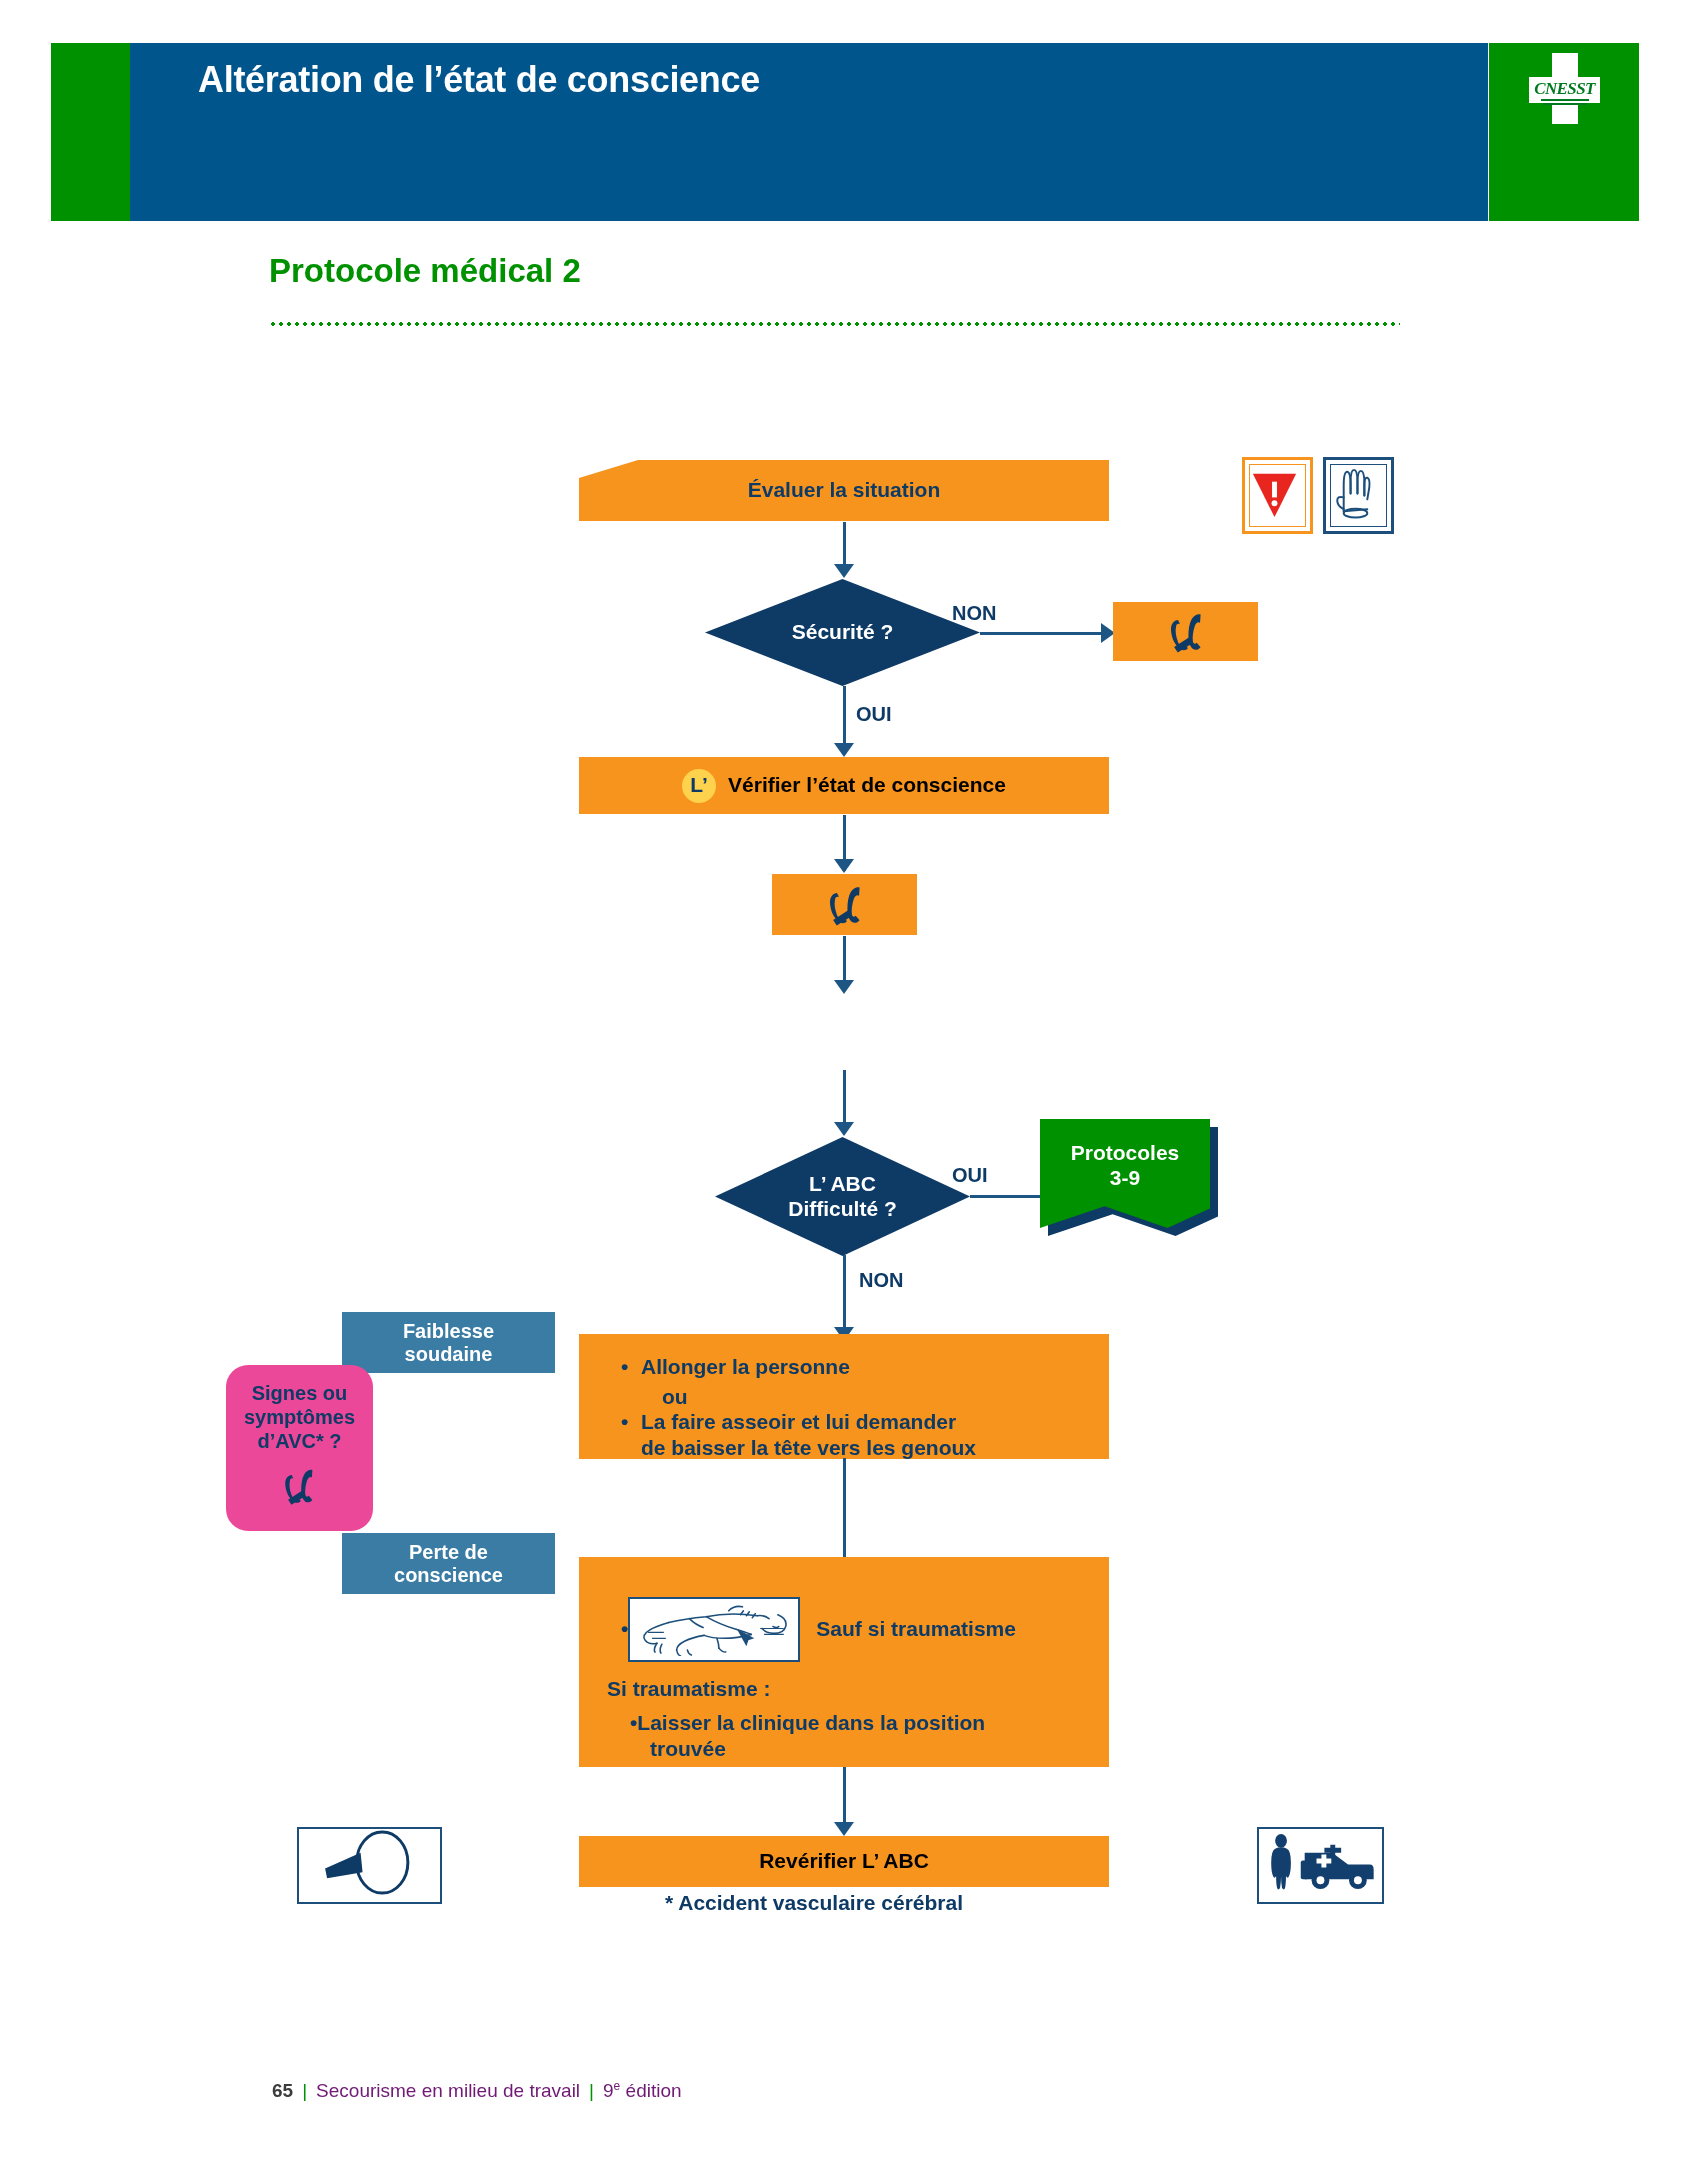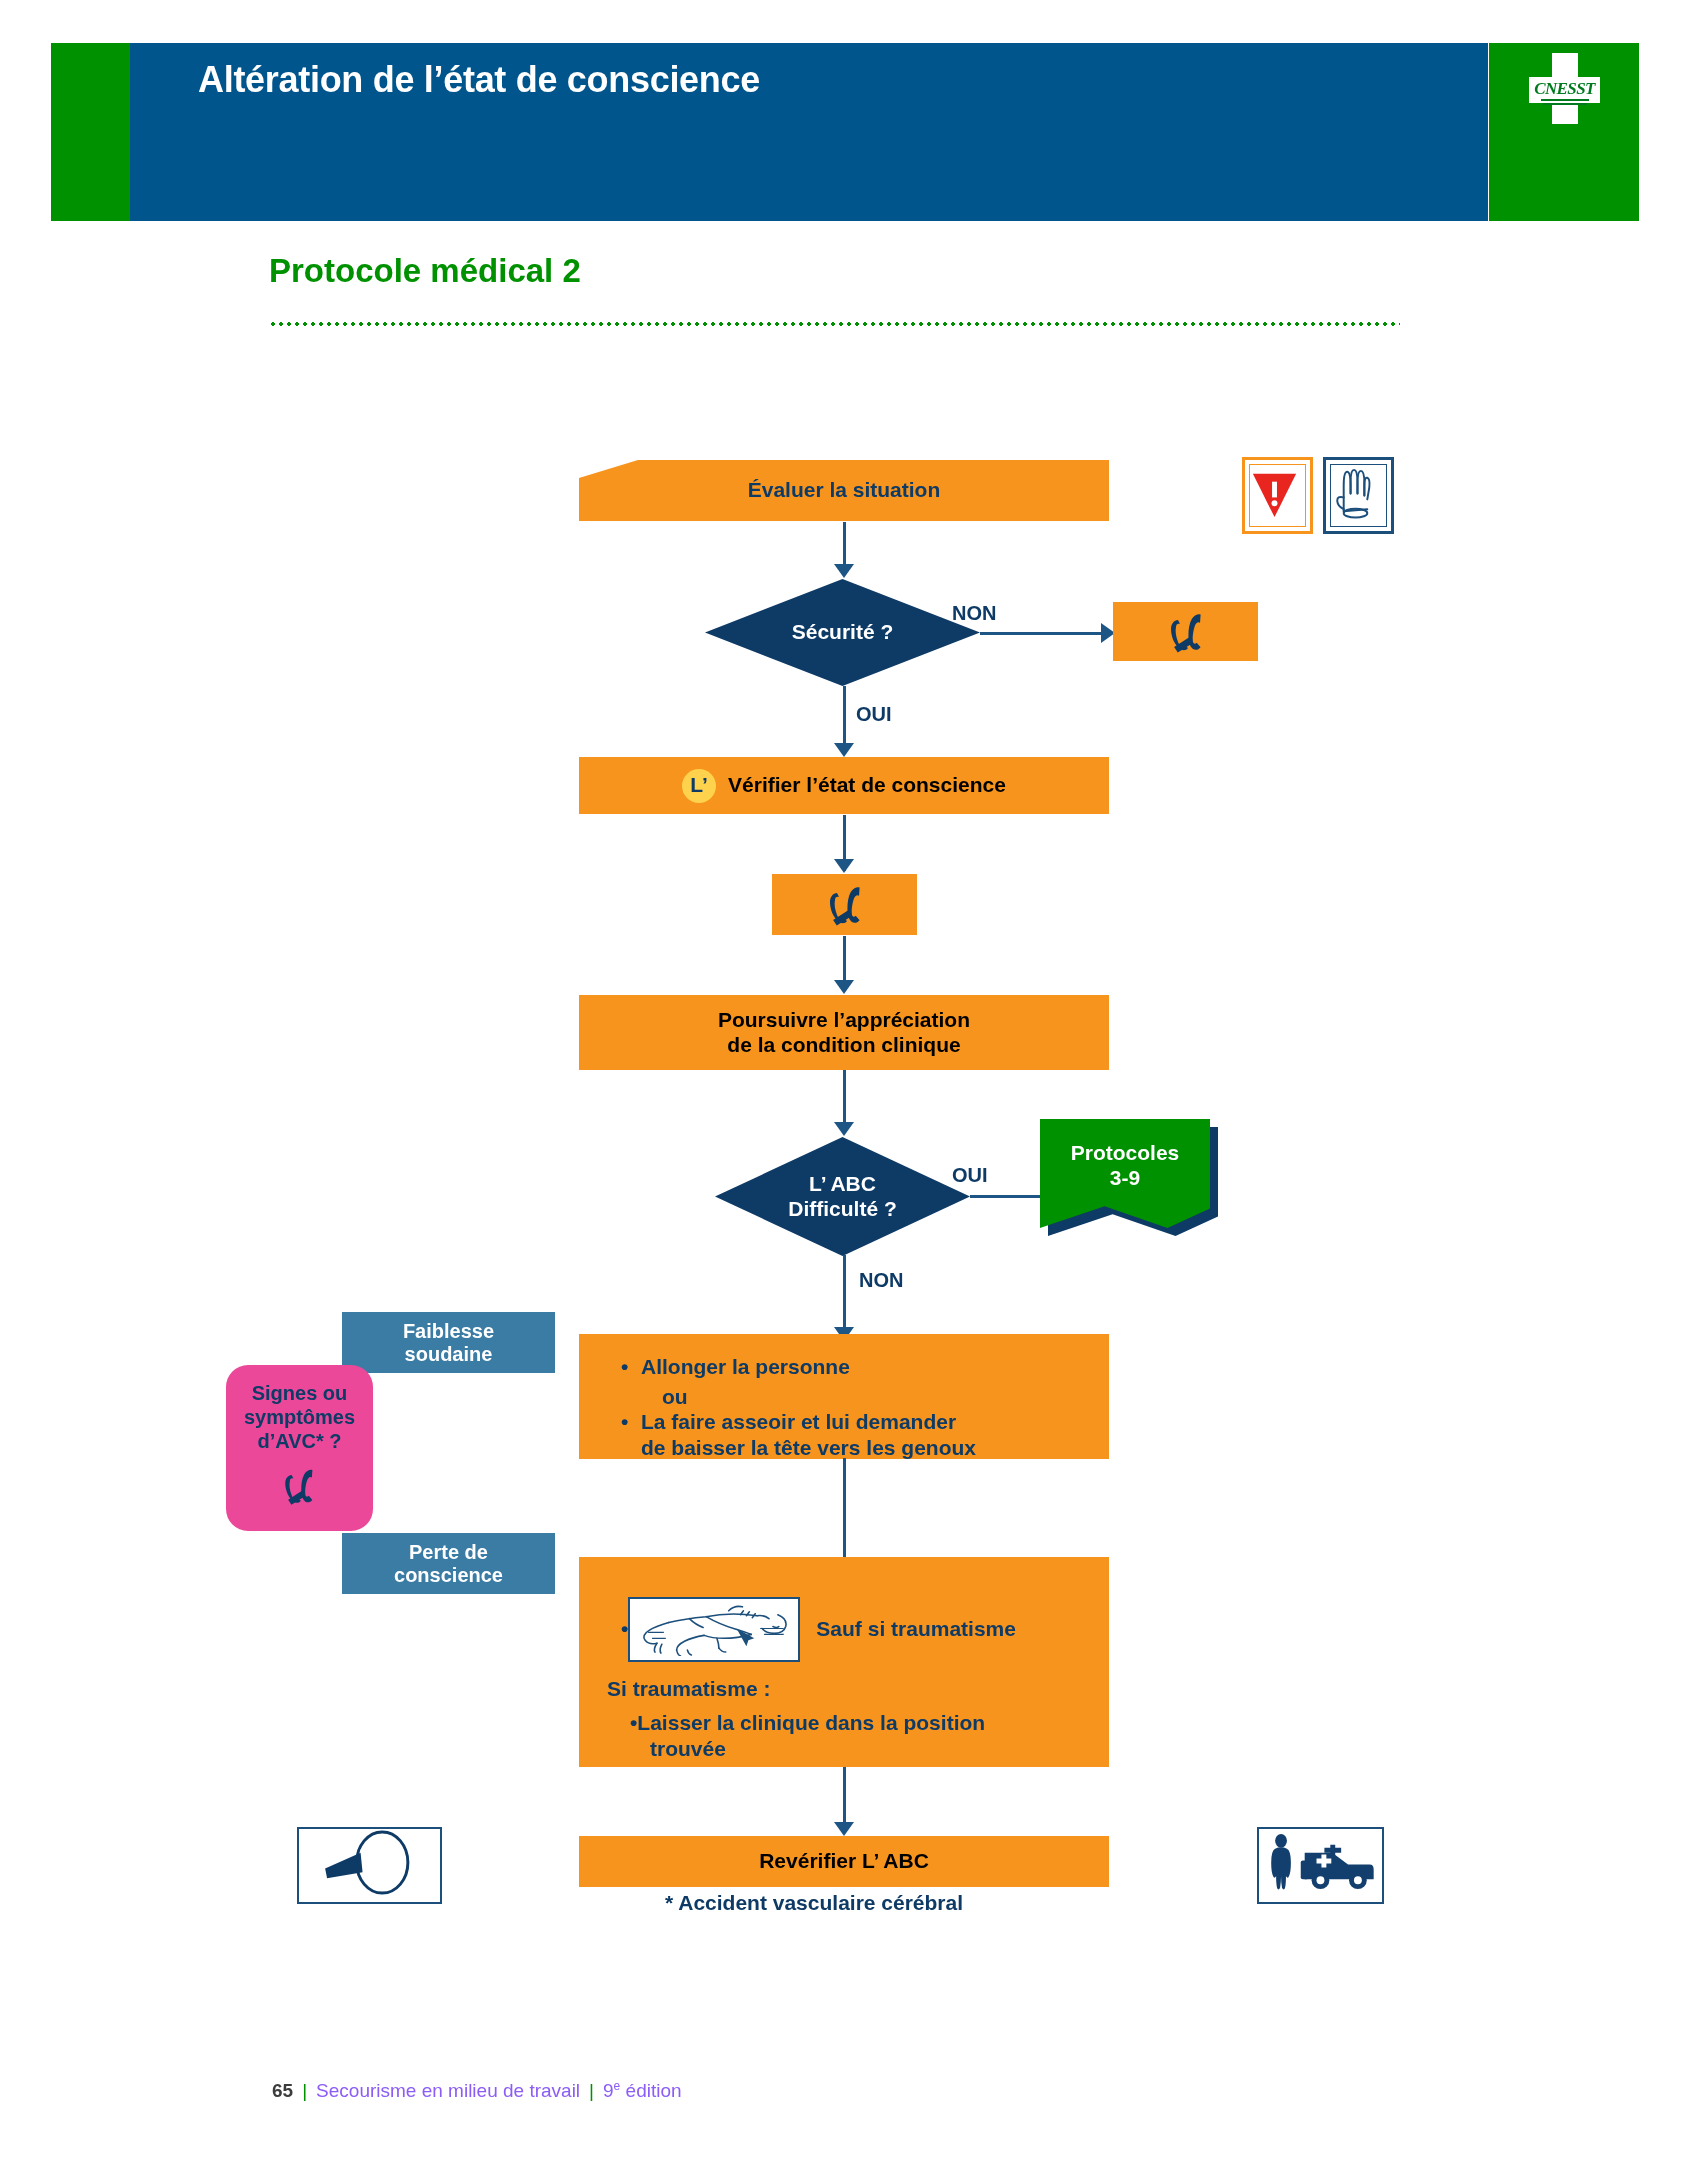--- a/index.html
+++ b/index.html
@@ -153,21 +153,21 @@
 
   .footnote{
     position:absolute;left:665px;top:1891px;
     color:#0e3a66;font-size:21px;font-weight:bold;white-space:nowrap;
   }
 
   
   .footer{position:absolute;left:272px;top:2079px;display:flex;align-items:baseline;white-space:nowrap;}
   .footer .pg{color:#3c3c3c;font-size:19px;font-weight:bold;}
   .footer .sep{color:#009100;font-size:19px;margin:0 9px;}
-  .footer .txt{color:#8b5cf6;font-size:19px;}
+  .footer .txt{color:#701a75;font-size:19px;}
   .footer sup{font-size:12px;}
 </style>
 </head>
 <body>
 
 <div class="page">
 
   <div class="header">
     <div class="header-green"></div>
     <div class="header-blue"></div>
@@ -254,24 +254,20 @@
         <path d="M33 6 C30 6 27 9 26 13 C25 18 26 24 28 30 C30 36 33 40 36 41 C39 42 42 40 43 37 L38 34 C37 36 35 36 34 34 C32 30 31 24 31 19 C31 15 33 13 35 14 Z" transform="rotate(18 34 24)"></path>
         <path d="M16 12 C12 12 9 16 9 21 C9 28 12 36 17 40 C20 43 24 43 26 40 L21 36 C19 38 17 37 16 34 C14 29 13 23 14 19 C14 16 16 15 18 16 Z"></path>
         <path d="M12 38 L28 30 L31 36 L15 44 Z" transform="rotate(-6 21 37)"></path>
       </g>
     </svg>
   </div>
 
   <div class="vline" style="left:843px;top:936px;height:54px;"></div>
   <div class="arrow-down" style="left:834px;top:980px;"></div>
 
-  <div class="box" style="left:579px;top:995px;width:530px;height:75px;background:#f7941d;flex-direction:column;">
-    <span>Poursuivre l’appréciation</span>
-    <span>de la condition clinique</span>
-  </div>
 
   <div class="vline" style="left:843px;top:1070px;height:61px;"></div>
   <div class="arrow-down" style="left:834px;top:1122px;"></div>
 
   <div class="diamond-wrap" style="left:715px;top:1137px;width:255px;height:119px;">
     <div class="diamond"></div>
     <div class="diamond-label" style="flex-direction:column;">
       <span>L’ ABC</span>
       <span>Difficulté ?</span>
     </div>

